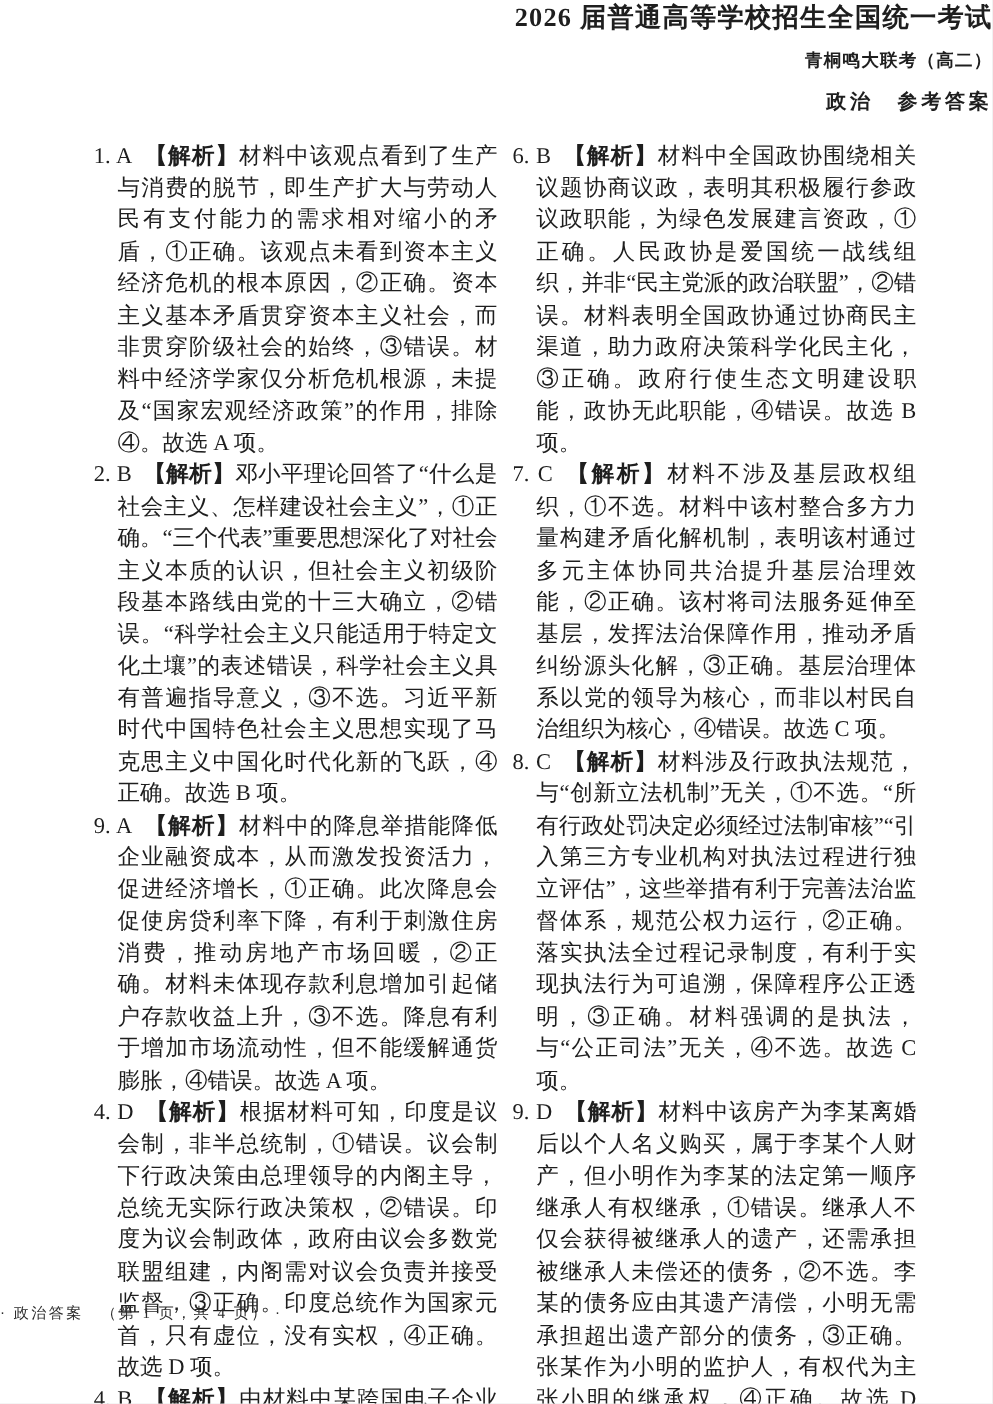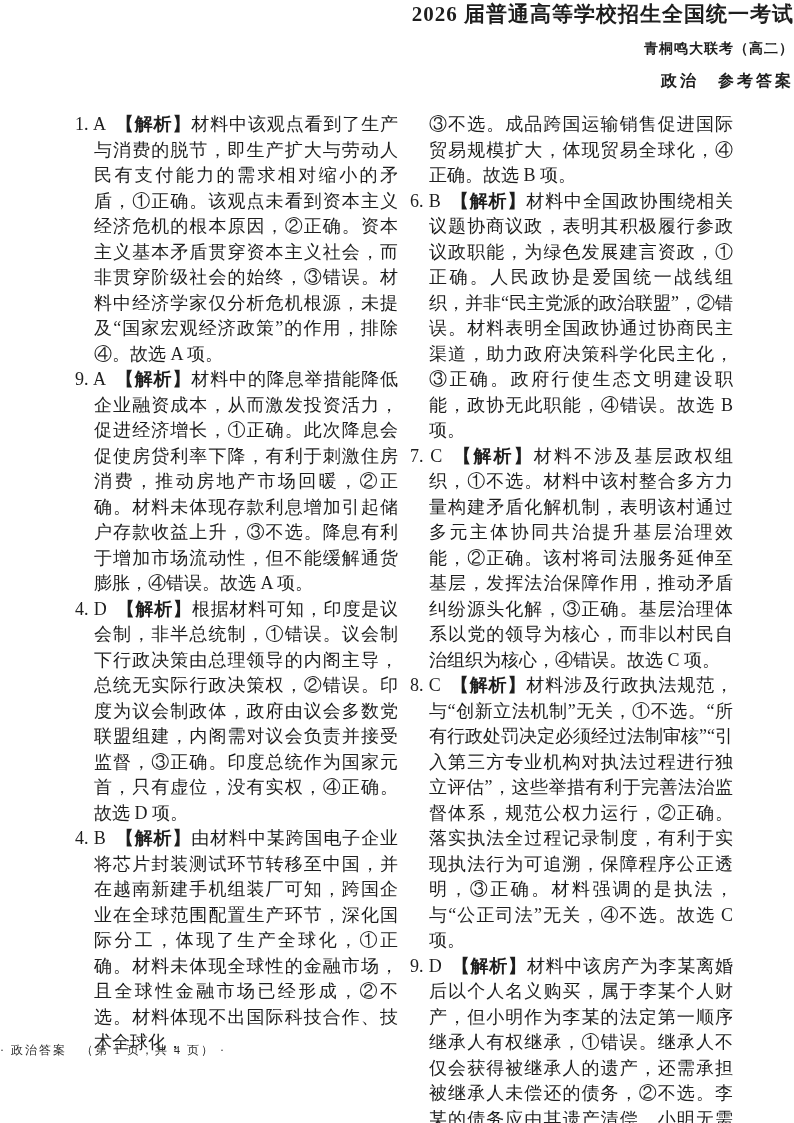--- a/index.html
+++ b/index.html
@@ -69,27 +69,27 @@
   <div class="titles">
     <div class="title-line1">2026 届普通高等学校招生全国统一考试</div>
     <div class="title-line2">青桐鸣大联考（高二）</div>
     <div class="main-heading">政治　参考答案</div>
   </div>
 
   <div class="columns">
 
     <div class="col">
       <p class="item"><span class="answer-label">1. A</span><span class="analysis-tag">【解析】</span><span>材料中该观点看到了生产与消费的脱节，即生产扩大与劳动人民有支付能力的需求相对缩小的矛盾，①正确。该观点未看到资本主义经济危机的根本原因，②正确。资本主义基本矛盾贯穿资本主义社会，而非贯穿阶级社会的始终，③错误。材料中经济学家仅分析危机根源，未提及“国家宏观经济政策”的作用，排除④。故选 A 项。</span></p>
+      <p class="item"><span class="answer-label">2. B</span><span class="analysis-tag">【解析】</span><span>邓小平理论回答了“什么是社会主义、怎样建设社会主义”，①正确。“三个代表”重要思想深化了对社会主义本质的认识，但社会主义初级阶段基本路线由党的十三大确立，②错误。“科学社会主义只能适用于特定文化土壤”的表述错误，科学社会主义具有普遍指导意义，③不选。习近平新时代中国特色社会主义思想实现了马克思主义中国化时代化新的飞跃，④正确。故选 B 项。</span></p>
       <p class="item"><span class="answer-label">9. A</span><span class="analysis-tag">【解析】</span><span>材料中的降息举措能降低企业融资成本，从而激发投资活力，促进经济增长，①正确。此次降息会促使房贷利率下降，有利于刺激住房消费，推动房地产市场回暖，②正确。材料未体现存款利息增加引起储户存款收益上升，③不选。降息有利于增加市场流动性，但不能缓解通货膨胀，④错误。故选 A 项。</span></p>
       <p class="item"><span class="answer-label">4. D</span><span class="analysis-tag">【解析】</span><span>根据材料可知，印度是议会制，非半总统制，①错误。议会制下行政决策由总理领导的内阁主导，总统无实际行政决策权，②错误。印度为议会制政体，政府由议会多数党联盟组建，内阁需对议会负责并接受监督，③正确。印度总统作为国家元首，只有虚位，没有实权，④正确。故选 D 项。</span></p>
       <p class="item"><span class="answer-label">4. B</span><span class="analysis-tag">【解析】</span><span>由材料中某跨国电子企业将芯片封装测试环节转移至中国，并在越南新建手机组装厂可知，跨国企业在全球范围配置生产环节，深化国际分工，体现了生产全球化，①正确。材料未体现全球性的金融市场，且全球性金融市场已经形成，②不选。材料体现不出国际科技合作、技术全球化，</span></p>
     </div>
 
     <div class="col">
-      <p class="item cont"><span>③不选。成品跨国运输销售促进国际贸易规模扩大，体现贸易全球化，④正确。故选 B 项。</span></p>
       <p class="item"><span class="answer-label">6. B</span><span class="analysis-tag">【解析】</span><span>材料中全国政协围绕相关议题协商议政，表明其积极履行参政议政职能，为绿色发展建言资政，①正确。人民政协是爱国统一战线组织，并非“民主党派的政治联盟”，②错误。材料表明全国政协通过协商民主渠道，助力政府决策科学化民主化，③正确。政府行使生态文明建设职能，政协无此职能，④错误。故选 B 项。</span></p>
       <p class="item"><span class="answer-label">7. C</span><span class="analysis-tag">【解析】</span><span>材料不涉及基层政权组织，①不选。材料中该村整合多方力量构建矛盾化解机制，表明该村通过多元主体协同共治提升基层治理效能，②正确。该村将司法服务延伸至基层，发挥法治保障作用，推动矛盾纠纷源头化解，③正确。基层治理体系以党的领导为核心，而非以村民自治组织为核心，④错误。故选 C 项。</span></p>
       <p class="item"><span class="answer-label">8. C</span><span class="analysis-tag">【解析】</span><span>材料涉及行政执法规范，与“创新立法机制”无关，①不选。“所有行政处罚决定必须经过法制审核”“引入第三方专业机构对执法过程进行独立评估”，这些举措有利于完善法治监督体系，规范公权力运行，②正确。落实执法全过程记录制度，有利于实现执法行为可追溯，保障程序公正透明，③正确。材料强调的是执法，与“公正司法”无关，④不选。故选 C 项。</span></p>
       <p class="item"><span class="answer-label">9. D</span><span class="analysis-tag">【解析】</span><span>材料中该房产为李某离婚后以个人名义购买，属于李某个人财产，但小明作为李某的法定第一顺序继承人有权继承，①错误。继承人不仅会获得被继承人的遗产，还需承担被继承人未偿还的债务，②不选。李某的债务应由其遗产清偿，小明无需承担超出遗产部分的债务，③正确。张某作为小明的监护人，有权代为主张小明的继承权，④正确。故选 D 项。</span></p>
 
     </div>
 
   </div>
 
   <div class="footer">· 政治答案　（第 1 页，共 4 页） ·</div>

